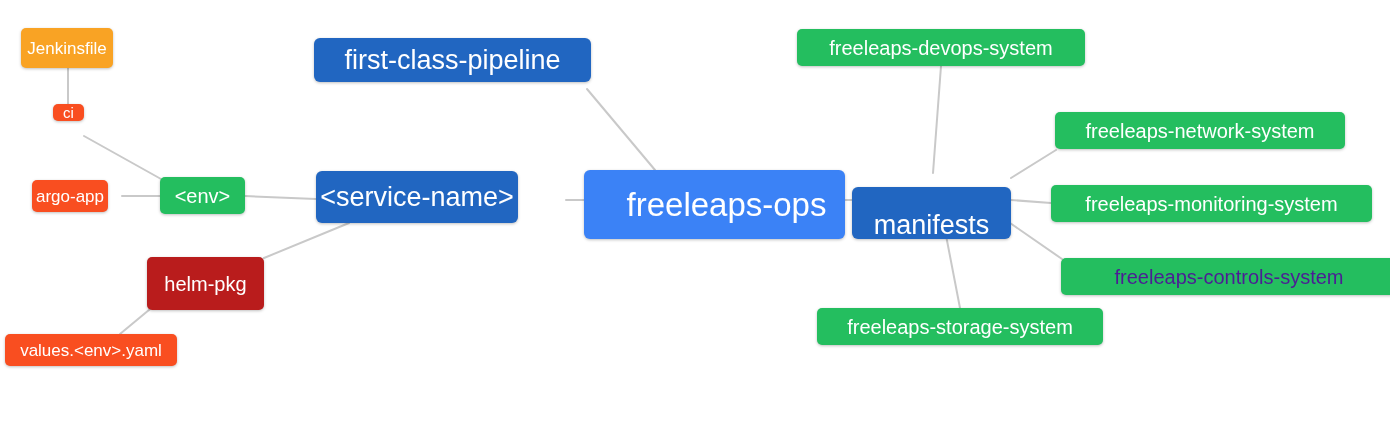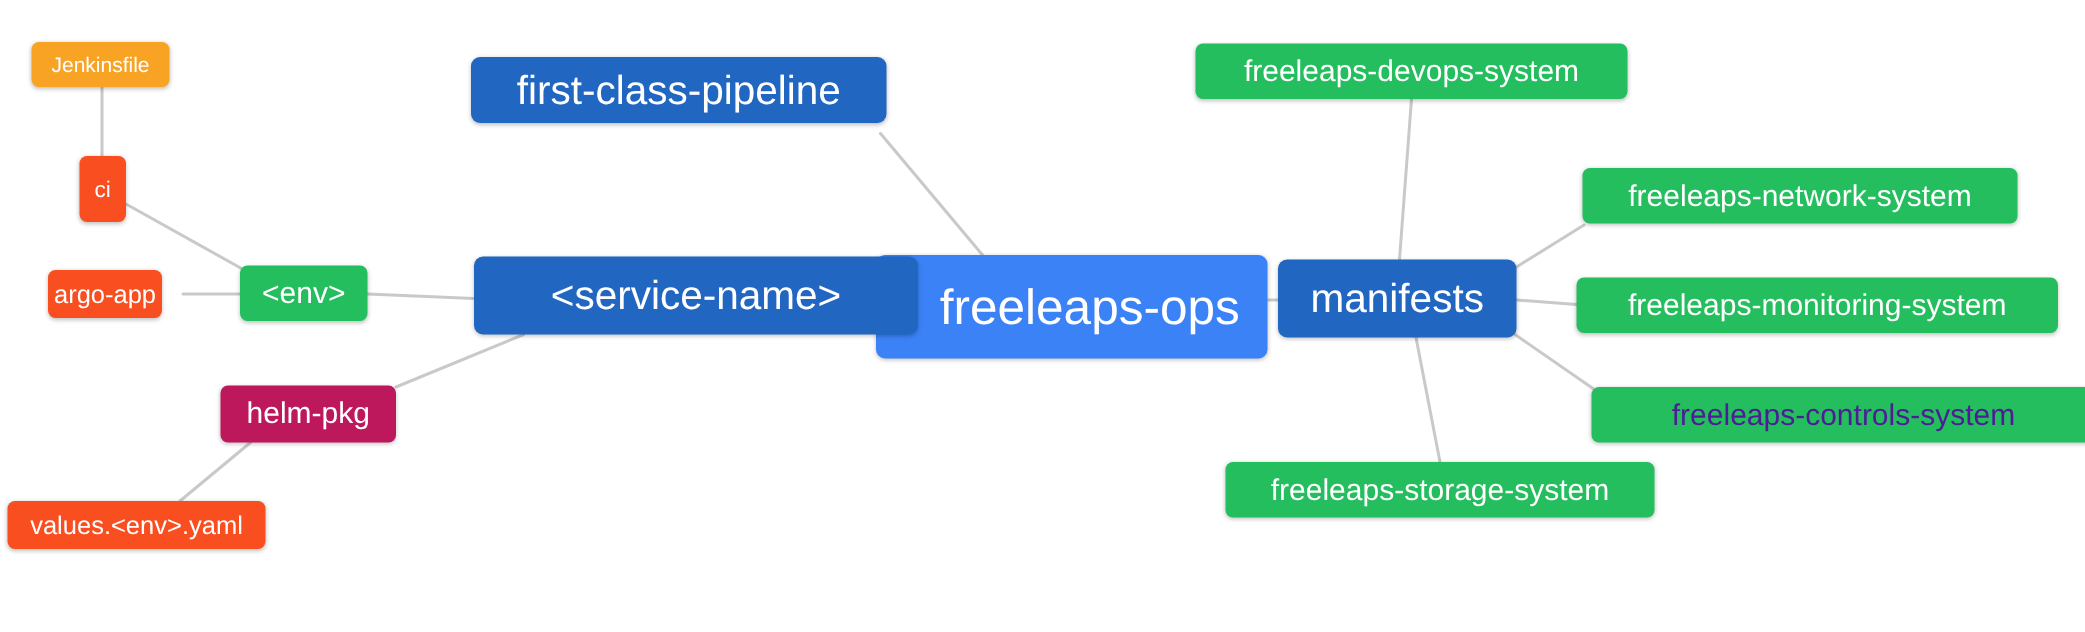--- a/index.html
+++ b/index.html
@@ -60,42 +60,42 @@
       <line x1="1010" y1="223" x2="1062" y2="259" stroke="#c9c9c9" stroke-width="2" stroke-linecap="round"></line>
       <line x1="944" y1="225" x2="960" y2="308" stroke="#c9c9c9" stroke-width="2" stroke-linecap="round"></line>
     </svg>
   <div id="nodes-layer">
       <div class="node big" style="left: 584px; top: 170px; width: 261px; height: 69px; font-size: 33px; background: #3b82f6; color: rgb(255, 255, 255); padding-left: 24px;">
         <span>freeleaps-ops</span>
       </div>
       <div class="node big" style="left: 314px; top: 38px; width: 277px; height: 44px; font-size: 27px; background: rgb(33, 102, 193); color: rgb(255, 255, 255);">
         <span>first-class-pipeline</span>
       </div>
-      <div class="node big" style="left: 316px; top: 171px; width: 296px; height: 52px; font-size: 27px; background: rgb(33, 102, 193); color: rgb(255, 255, 255);">
+      <div class="node big" style="left: 316px; top: 171px; width: 202px; height: 52px; font-size: 27px; background: rgb(33, 102, 193); color: rgb(255, 255, 255);">
         <span>&lt;service-name&gt;</span>
       </div>
-      <div class="node big" style="left: 852px; top: 173px; width: 159px; height: 52px; font-size: 27px; background: rgb(33, 102, 193); color: rgb(255, 255, 255);">
+      <div class="node big" style="left: 852px; top: 187px; width: 159px; height: 52px; font-size: 27px; background: rgb(33, 102, 193); color: rgb(255, 255, 255); align-items: flex-end;">
         <span>manifests</span>
       </div>
       <div class="node" style="left: 160px; top: 177px; width: 85px; height: 37px; font-size: 20px; background: rgb(36, 190, 95); color: rgb(255, 255, 255);">
         <span>&lt;env&gt;</span>
       </div>
-      <div class="node" style="left: 147px; top: 257px; width: 117px; height: 38px; font-size: 20px; background: #be185d; color: rgb(255, 255, 255);">
+      <div class="node" style="left: 147px; top: 257px; width: 117px; height: 53px; font-size: 20px; background: #b91c1c; color: rgb(255, 255, 255);">
         <span>helm-pkg</span>
       </div>
-      <div class="node" style="left: 53px; top: 104px; width: 31px; height: 44px; font-size: 15px; background: rgb(249, 78, 32); color: rgb(255, 255, 255);">
+      <div class="node" style="left: 53px; top: 104px; width: 31px; height: 17px; font-size: 15px; background: rgb(249, 78, 32); color: rgb(255, 255, 255);">
         <span>ci</span>
       </div>
       <div class="node" style="left: 32px; top: 180px; width: 76px; height: 32px; font-size: 17px; background: rgb(249, 78, 32); color: rgb(255, 255, 255);">
         <span>argo-app</span>
       </div>
       <div class="node" style="left: 5px; top: 334px; width: 172px; height: 32px; font-size: 17px; background: rgb(249, 78, 32); color: rgb(255, 255, 255);">
         <span>values.&lt;env&gt;.yaml</span>
       </div>
-      <div class="node" style="left: 21px; top: 28px; width: 92px; height: 30px; font-size: 14px; background: rgb(249, 163, 36); color: rgb(255, 255, 255);">
+      <div class="node" style="left: 21px; top: 28px; width: 92px; height: 40px; font-size: 17px; background: rgb(249, 163, 36); color: rgb(255, 255, 255);">
         <span>Jenkinsfile</span>
       </div>
       <div class="node" style="left: 797px; top: 29px; width: 288px; height: 37px; font-size: 20px; background: rgb(36, 190, 95); color: rgb(255, 255, 255);">
         <span>freeleaps-devops-system</span>
       </div>
       <div class="node" style="left: 1055px; top: 112px; width: 290px; height: 37px; font-size: 20px; background: rgb(36, 190, 95); color: rgb(255, 255, 255);">
         <span>freeleaps-network-system</span>
       </div>
       <div class="node" style="left: 1051px; top: 185px; width: 321px; height: 37px; font-size: 20px; background: rgb(36, 190, 95); color: rgb(255, 255, 255);">
         <span>freeleaps-monitoring-system</span>

